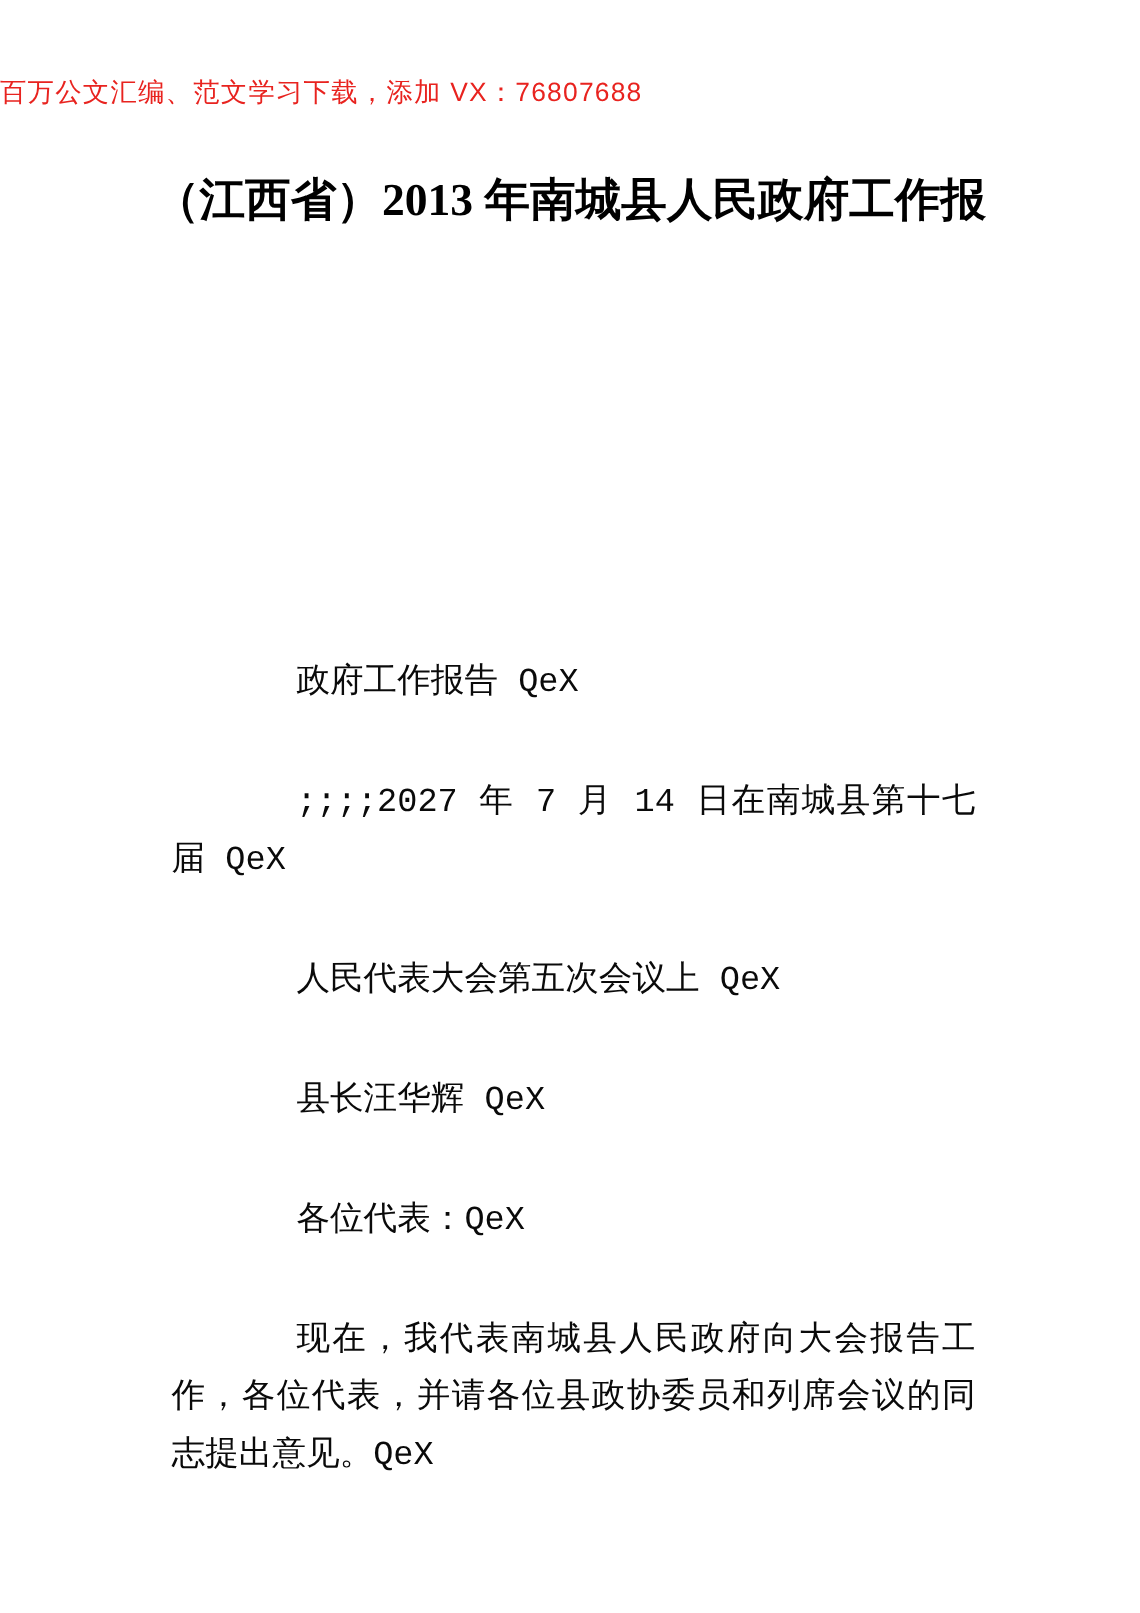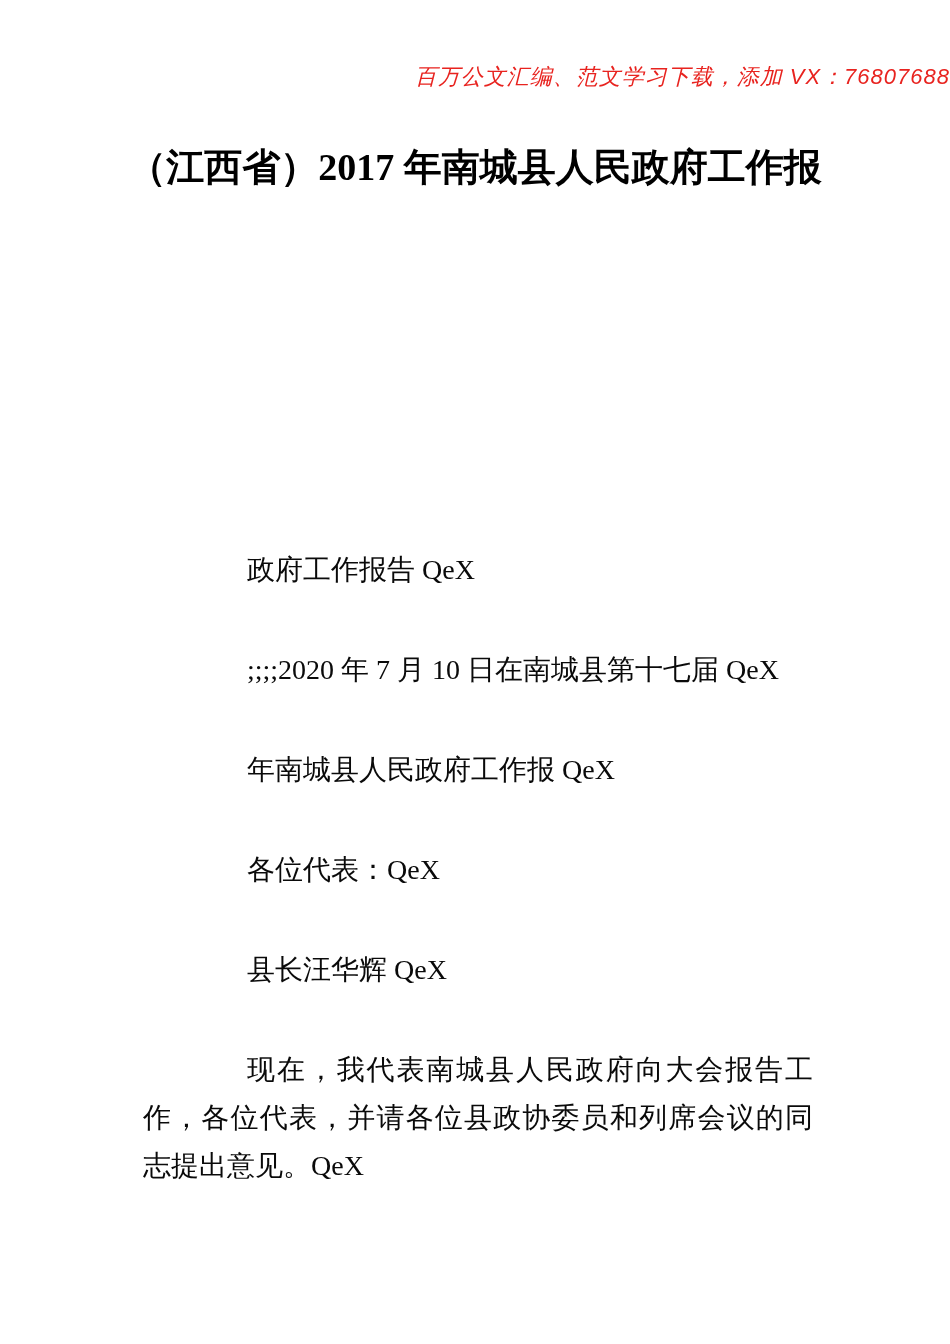--- a/index.html
+++ b/index.html
@@ -14,27 +14,26 @@
     background: #ffffff;
     overflow: hidden;
     font-family: "Liberation Sans", sans-serif;
     color: #000000;
   }
   .notice {
     position: absolute;
     top: 62px;
     left: 0;
     right: 0;
-    text-align: right;
+    text-align: left;
     color: #e8231f;
     font-size: 22px;
     line-height: 30px;
     letter-spacing: 1px;
     font-family: "Liberation Sans", sans-serif;
-    font-style: italic;
   }
   .title-block {
     position: absolute;
     top: 142px;
     left: 110px;
     right: 110px;
     text-align: center;
     font-family: "Liberation Serif", serif;
     font-weight: 700;
     font-size: 38px;
@@ -47,36 +46,36 @@
     left: 143px;
     right: 137px;
   }
   .para {
     margin: 0 0 52px 0;
     font-size: 28px;
     line-height: 48px;
     text-indent: 104px;
     text-align: justify;
     color: #0a0a0a;
-    font-family: Liberation Serif, serif;
+    font-family: Liberation Mono, monospace;
   }
 </style>
 </head>
 <body>
 
 <div class="page">
 
   <div class="notice">百万公文汇编、范文学习下载，添加 VX：76807688</div>
 
   <div class="title-block">
-    <div>（江西省）2017 年南城县人民政府工作报</div>
+    <div>（江西省）2013 年南城县人民政府工作报</div>
   </div>
 
   <div class="content">
     <p class="para">政府工作报告 QeX</p>
-    <p class="para">;;;;2020 年 7 月 10 日在南城县第十七届 QeX</p>
-    <p class="para">年南城县人民政府工作报 QeX</p>
+    <p class="para">;;;;2027 年 7 月 14 日在南城县第十七届 QeX</p>
+    <p class="para">人民代表大会第五次会议上 QeX</p>
+    <p class="para">县长汪华辉 QeX</p>
     <p class="para">各位代表：QeX</p>
-    <p class="para">县长汪华辉 QeX</p>
     <p class="para">现在，我代表南城县人民政府向大会报告工作，各位代表，并请各位县政协委员和列席会议的同志提出意见。QeX</p>
   </div>
 
 </div>
 
 </body></html>

